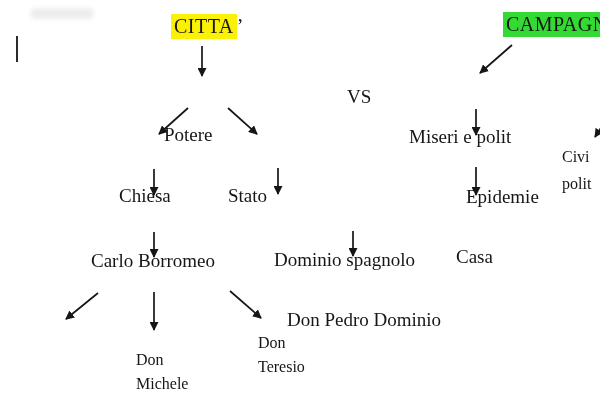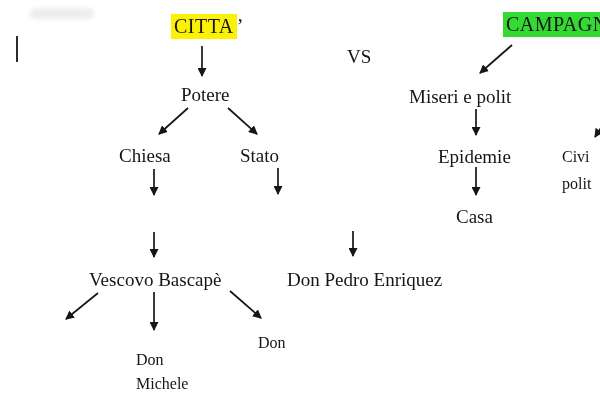--- a/index.html
+++ b/index.html
@@ -12,21 +12,21 @@
     color:#161616;
   }
   .arrows{position:absolute;left:0;top:0;width:600px;height:400px;}
   .node{
     position:absolute;
     font-size:16px;
     line-height:1.15;
     white-space:nowrap;
     color:#161616;
   }
-  .node.big{font-size:19px;}
+  .node.big{font-size:19px;margin-top:40px;}
   .title{font-size:20px;letter-spacing:0.5px;}
   .hl-yellow{background:var(--hl-yellow,#fbf104);padding:1px 3px 2px 3px;}
   .hl-green{background:var(--hl-green,#34d934);padding:1px 3px 2px 3px;}
   .two-line span{display:block;}
   .cursor-bar{
     position:absolute;left:16px;top:36px;width:2px;height:26px;
     background:#2b2b2b;
   }
   .smudge{
     position:absolute;left:30px;top:8px;width:64px;height:11px;
@@ -68,45 +68,47 @@
   <div class="node title" style="left:171px;top:15px">
     <span class="hl-yellow">CITTA</span><span>’</span>
   </div>
 
   <div class="node big" style="left:347px;top:46px">VS</div>
 
   <div class="node title" style="left:503px;top:13px">
     <span class="hl-green">CAMPAGNA</span>
   </div>
 
-  <div class="node big" style="left:181px;top:84px">Potere</div>
+  <div class="node big" style="left:164px;top:84px">Potere</div>
 
   <div class="node big" style="left:119px;top:145px">Chiesa</div>
 
-  <div class="node big" style="left:240px;top:145px">Stato</div>
+  <div class="node big" style="left:228px;top:145px">Stato</div>
 
+  <div class="node big" style="left:91px;top:210px">Carlo Borromeo</div>
 
-  <div class="node big" style="left:89px;top:269px">Vescovo Bascapè</div>
 
 
   <div class="node two-line" style="left:136px;top:348px;line-height:24px">
     <span>Don</span>
     <span>Michele</span>
   </div>
 
   <div class="node two-line" style="left:258px;top:331px;line-height:24px">
     <span>Don</span>
+    <span>Teresio</span>
   </div>
 
+  <div class="node big" style="left:274px;top:209px">Dominio spagnolo</div>
 
-  <div class="node big" style="left:287px;top:269px">Don Pedro Enriquez</div>
+  <div class="node big" style="left:287px;top:269px">Don Pedro Dominio</div>
 
   <div class="node big" style="left:409px;top:86px">Miseri e polit</div>
 
-  <div class="node big" style="left:438px;top:146px">Epidemie</div>
+  <div class="node big" style="left:466px;top:146px">Epidemie</div>
 
   <div class="node big" style="left:456px;top:206px">Casa</div>
 
   <div class="node two-line" style="left:562px;top:143px;line-height:27px">
     <span>Civi</span>
     <span>polit</span>
   </div>
 
 </div>
 

